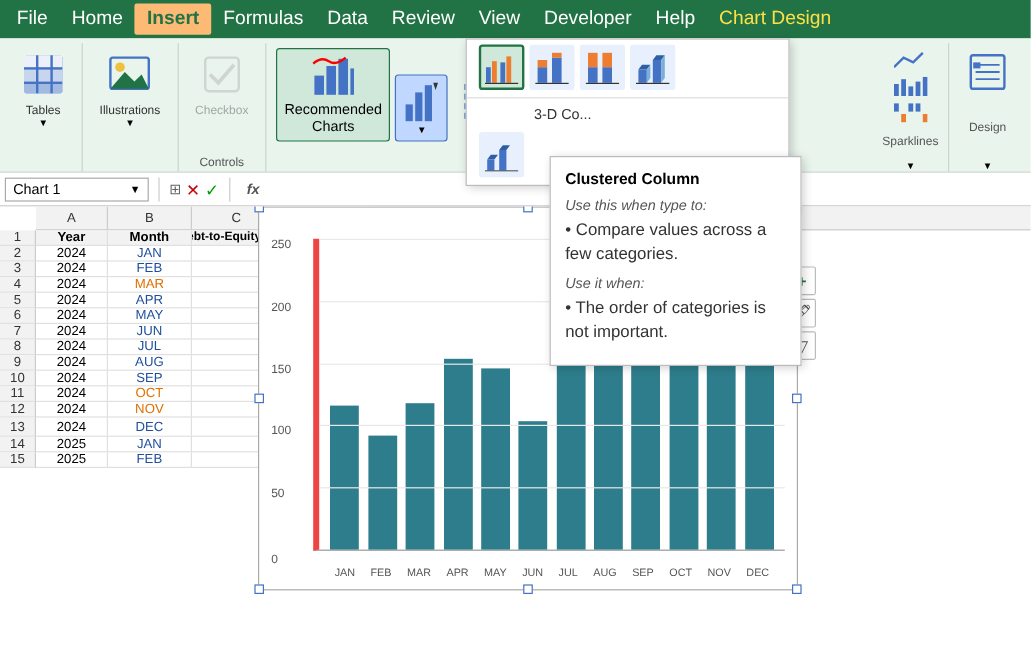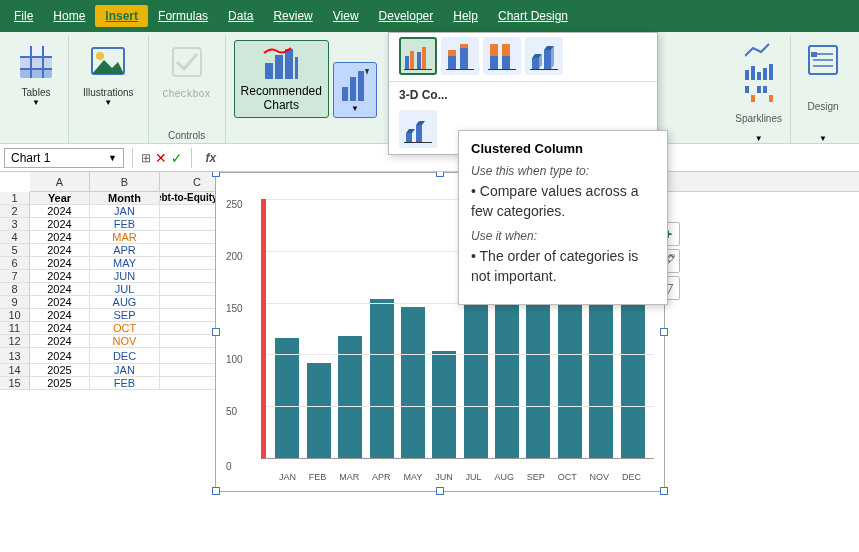--- a/index.html
+++ b/index.html
@@ -3,57 +3,57 @@
   <meta charset="utf-8">
   <style>
     * { margin: 0; padding: 0; box-sizing: border-box; }
     body { font-family: 'Segoe UI', Arial, sans-serif; font-size: 12px; background: #fff; width: 859px; height: 552px; overflow: hidden; position: relative; }
 
     
     .menu-bar {
       display: flex; align-items: center; background: #217346; height: 32px; padding: 0 4px;
     }
     .menu-item {
-      color: #fff; padding: 4px 10px; cursor: pointer; font-size: 12px; border-radius: 2px; text-decoration: underline;
-    }
-    .menu-item.active { background: #eab308; color: #217346; font-weight: 600; }
+      color: #fff; padding: 4px 10px; cursor: pointer; font-size: 16px; border-radius: 2px;
+    }
+    .menu-item.active { background: #fdba74; color: #217346; font-weight: 600; }
 
     
     .ribbon {
       background: #e8f4ec; border-bottom: 1px solid #c8d8cc; height: 112px; display: flex; align-items: stretch; padding: 4px 4px 0 4px;
     }
     .ribbon-group {
       display: flex; flex-direction: column; align-items: center; justify-content: space-between;
       border-right: 1px solid #c8d8cc; padding: 4px 8px 0 8px; min-width: 60px;
     }
     .ribbon-group:last-child { border-right: none; }
     .ribbon-group-buttons { display: flex; flex-direction: row; gap: 4px; align-items: flex-end; }
     .ribbon-group-label {
       font-size: 10px; color: #555; text-align: center; padding-bottom: 2px;
     }
     .ribbon-btn {
       display: flex; flex-direction: column; align-items: center; cursor: pointer;
       padding: 4px 6px; border-radius: 3px; min-width: 44px;
     }
     .ribbon-btn .btn-icon { font-size: 28px; line-height: 1; }
     .ribbon-btn .btn-label { font-size: 10px; color: #333; text-align: center; margin-top: 2px; }
-    .ribbon-btn.disabled { opacity: 0.4; cursor: default; font-family: Liberation Mono, monospace; }
+    .ribbon-btn.disabled { opacity: 0.4; cursor: default; }
 
     
     .chart-dropdown {
       position: absolute; top: 32px; left: 388px; background: #fff;
       border: 1px solid #bbb; box-shadow: 2px 2px 8px rgba(0,0,0,0.2);
       width: 270px; z-index: 100;
     }
     .chart-dropdown-header {
       background: #f0f0f0; padding: 6px 10px; font-weight: 600; font-size: 12px;
       border-bottom: 1px solid #ddd;
     }
     .chart-section-label {
-      padding: 6px 10px 4px; font-weight: 700; font-size: 12px; color: #333;
+      padding: 6px 10px 4px; font-weight: 400; font-size: 12px; color: #333; margin-left: 46px;
     }
     .chart-icons-row {
       display: flex; flex-direction: row; gap: 4px; padding: 4px 10px 6px;
     }
     .chart-icon-btn {
       width: 38px; height: 38px; border: 2px solid transparent; border-radius: 3px;
       display: flex; align-items: center; justify-content: center; cursor: pointer;
       font-size: 22px; background: #e8f0fe;
     }
     .chart-icon-btn.selected { border-color: #217346; background: #d0e8da; }
@@ -124,21 +124,21 @@
 <div class="menu-bar">
   <span class="menu-item">File</span>
   <span class="menu-item">Home</span>
   <span class="menu-item active">Insert</span>
   <span class="menu-item">Formulas</span>
   <span class="menu-item">Data</span>
   <span class="menu-item">Review</span>
   <span class="menu-item">View</span>
   <span class="menu-item">Developer</span>
   <span class="menu-item">Help</span>
-  <span class="menu-item" style="color:#ffffff;">Chart Design</span>
+  <span class="menu-item" style="color:#fde047;">Chart Design</span>
 </div>
 
 <div class="ribbon">
 
   <div class="ribbon-group">
     <div class="ribbon-group-buttons">
       <div class="ribbon-btn">
         <div class="btn-icon">
           <svg width="36" height="36" viewBox="0 0 36 36">
             <rect x="2" y="2" width="32" height="32" fill="#4472c4" rx="2"></rect>

